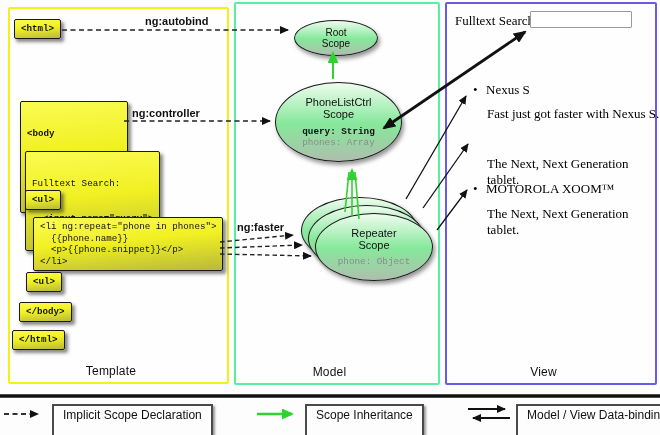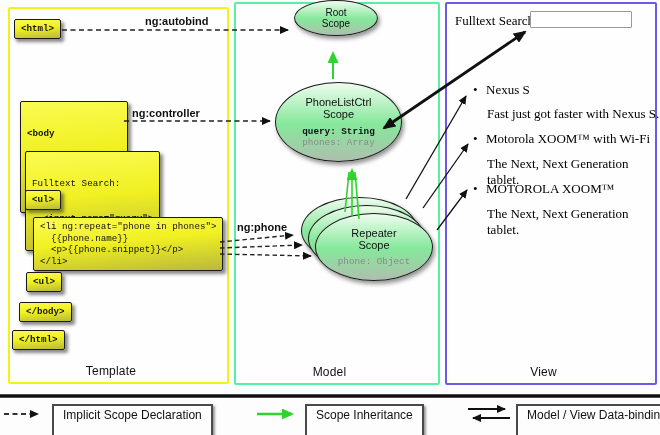--- a/index.html
+++ b/index.html
@@ -80,21 +80,21 @@
   {{phone.name}}
   &lt;p&gt;{{phone.snippet}}&lt;/p&gt;
 &lt;/li&gt;</div>
 
   <div class="code b" style="left:26px;top:272px;">&lt;ul&gt;</div>
 
   <div class="code b" style="left:19px;top:302px;">&lt;/body&gt;</div>
 
   <div class="code b" style="left:12px;top:330px;">&lt;/html&gt;</div>
 
-  <div class="ellipse" style="left:294px;top:0;width:82px;height:34px;text-align:right;">
+  <div class="ellipse" style="left:294px;top:20px;width:82px;height:34px;text-align:right;">
     <span class="t-sm">Root</span>
     <span class="t-sm">Scope</span>
   </div>
 
   <div class="ellipse" style="left:275px;top:82px;width:125px;height:78px;">
     <span class="t">PhoneListCtrl</span>
     <span class="t">Scope</span>
     <span class="mono-prop b" style="margin-top:5px;">query: String</span>
     <span class="mono-prop gray">phones: Array</span>
   </div>
@@ -108,33 +108,30 @@
   </div>
 
   <div class="view-text" style="left:455px;top:13px;">Fulltext Search:</div>
   <div class="search-input"></div>
 
   <div class="view-text" style="left:473px;top:82px;">
     <span class="vbullet">•</span><span>Nexus S</span>
   </div>
   <div class="view-text" style="left:487px;top:106px;">Fast just got faster with Nexus S.</div>
 
-  <div class="view-text" style="left:473px;top:131px;">
-    <span class="vbullet">•</span><span>Motorola XOOM™  with Wi-Fi</span>
-  </div>
   <div class="view-text" style="left:487px;top:156px;">The Next, Next Generation tablet.</div>
 
   <div class="view-text" style="left:473px;top:181px;font-family:Liberation Serif, serif;">
     <span class="vbullet">•</span><span>MOTOROLA XOOM™</span>
   </div>
   <div class="view-text" style="left:487px;top:206px;">The Next, Next Generation tablet.</div>
 
   <div class="ann" style="left:145px;top:15px;">ng:autobind</div>
   <div class="ann" style="left:132px;top:107px;">ng:controller</div>
-  <div class="ann" style="left:237px;top:221px;">ng:phone</div>
+  <div class="ann" style="left:237px;top:221px;">ng:faster</div>
 
   <svg class="overlay" width="660" height="435" viewBox="0 0 660 435">
     <defs>
       <marker id="ahB" markerUnits="userSpaceOnUse" markerWidth="9" markerHeight="8" viewBox="0 0 9 8" refX="8" refY="4" orient="auto-start-reverse">
         <path d="M0,0 L9,4 L0,8 z" fill="#111"></path>
       </marker>
       <marker id="ahBL" markerUnits="userSpaceOnUse" markerWidth="13" markerHeight="11" viewBox="0 0 13 11" refX="11" refY="5.5" orient="auto-start-reverse">
         <path d="M0,0 L13,5.5 L0,11 z" fill="#111"></path>
       </marker>
       <marker id="ahG" markerUnits="userSpaceOnUse" markerWidth="12" markerHeight="11" viewBox="0 0 12 11" refX="10" refY="5.5" orient="auto-start-reverse">

